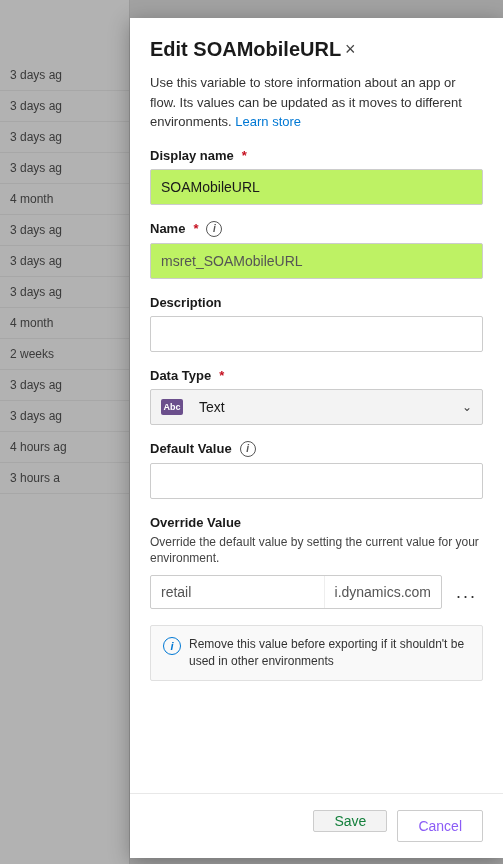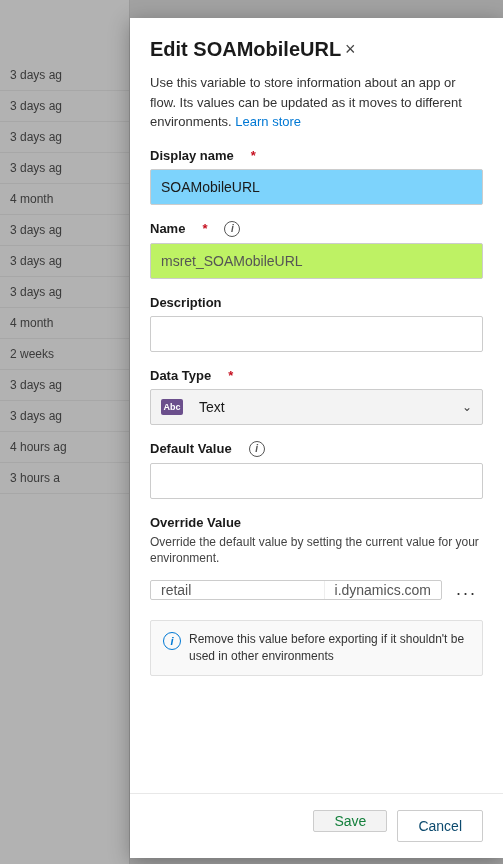--- a/index.html
+++ b/index.html
@@ -124,21 +124,21 @@
     .form-group {
       margin-bottom: 16px;
     }
     .form-label {
       font-size: 13px;
       font-weight: 600;
       color: #1a1a1a;
       margin-bottom: 6px;
       display: flex;
       align-items: center;
-      gap: 17px;
+      gap: 8px;
     }
     .required-star {
       color: #c50f1f;
       font-weight: 600;
     }
     .info-icon {
       width: 16px; height: 16px;
       border: 1.5px solid #555;
       border-radius: 50%;
       display: inline-flex;
@@ -153,21 +153,21 @@
     }
 
     .form-input {
       width: 100%;
       height: 36px;
       border: 1px solid #ccc;
       border-radius: 2px;
       padding: 0 10px;
       font-size: 14px;
       color: #1a1a1a;
-      background: #7dd3fc;
+      background: #bef264;
       outline: none;
     }
     .form-input.readonly {
       background: #bef264;
       color: #555;
       cursor: default;
     }
     .form-input.empty-input {
       background: #fff;
     }
@@ -226,21 +226,21 @@
     .current-value-input-wrapper {
       display: flex;
       align-items: center;
       gap: 8px;
     }
     .current-value-text {
       display: flex;
       align-items: center;
       gap: 0;
       flex: 1;
-      height: 20px;
+      height: 34px;
       border: 1px solid #ccc;
       border-radius: 2px;
       background: #fff;
       overflow: hidden;
     }
     .cv-left {
       padding: 0 10px;
       color: #555;
       font-size: 14px;
       flex: 1;
@@ -317,21 +317,21 @@
       color: #15803d;
       cursor: not-allowed;
     }
     .btn-cancel {
       height: 32px;
       padding: 0 20px;
       background: #fff;
       border: 1px solid #ccc;
       border-radius: 2px;
       font-size: 14px;
-      color: #0c4a6e;
+      color: #8b5cf6;
       cursor: pointer;
     }
 
     
     .modal-body::-webkit-scrollbar { width: 4px; }
     .modal-body::-webkit-scrollbar-track { background: #f1f1f1; }
     .modal-body::-webkit-scrollbar-thumb { background: #ccc; border-radius: 2px; }
   </style>
 </head>
 <body>

